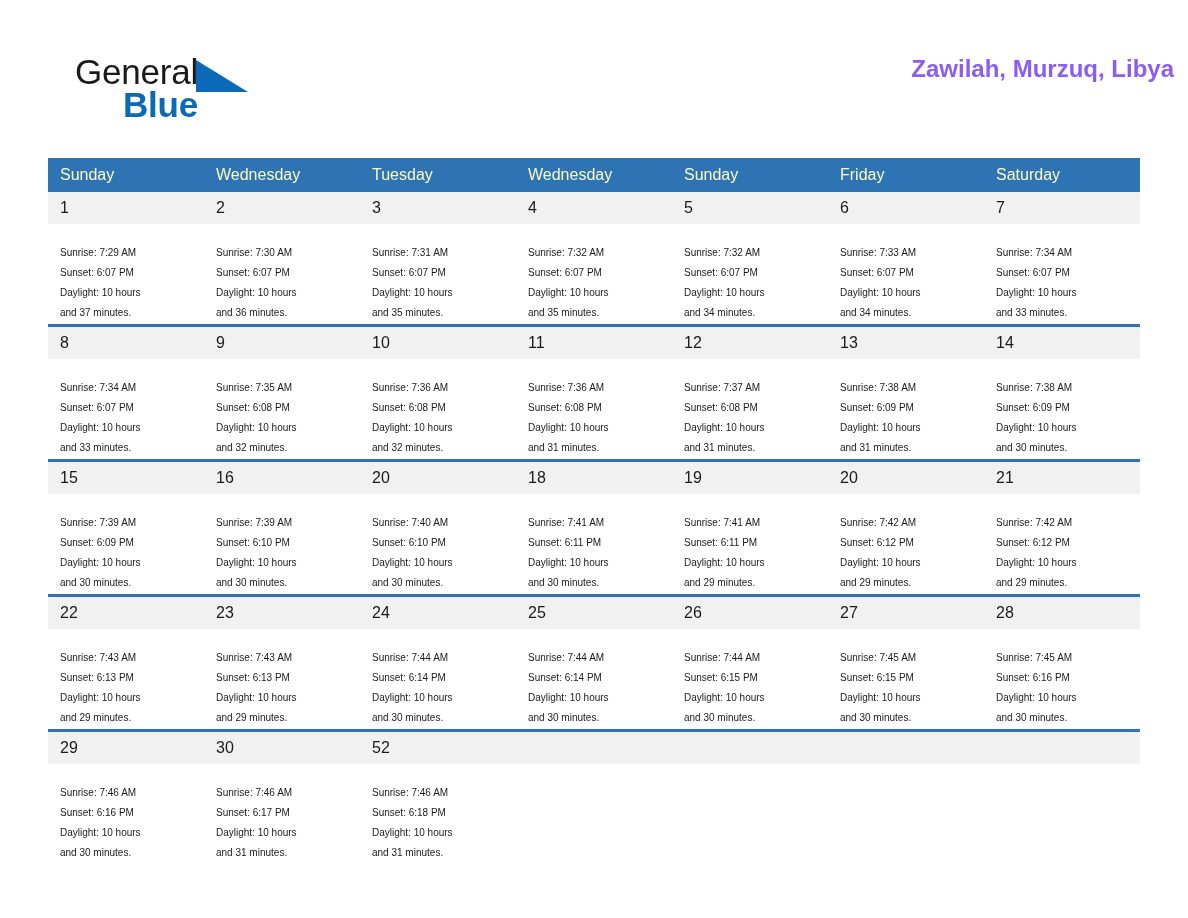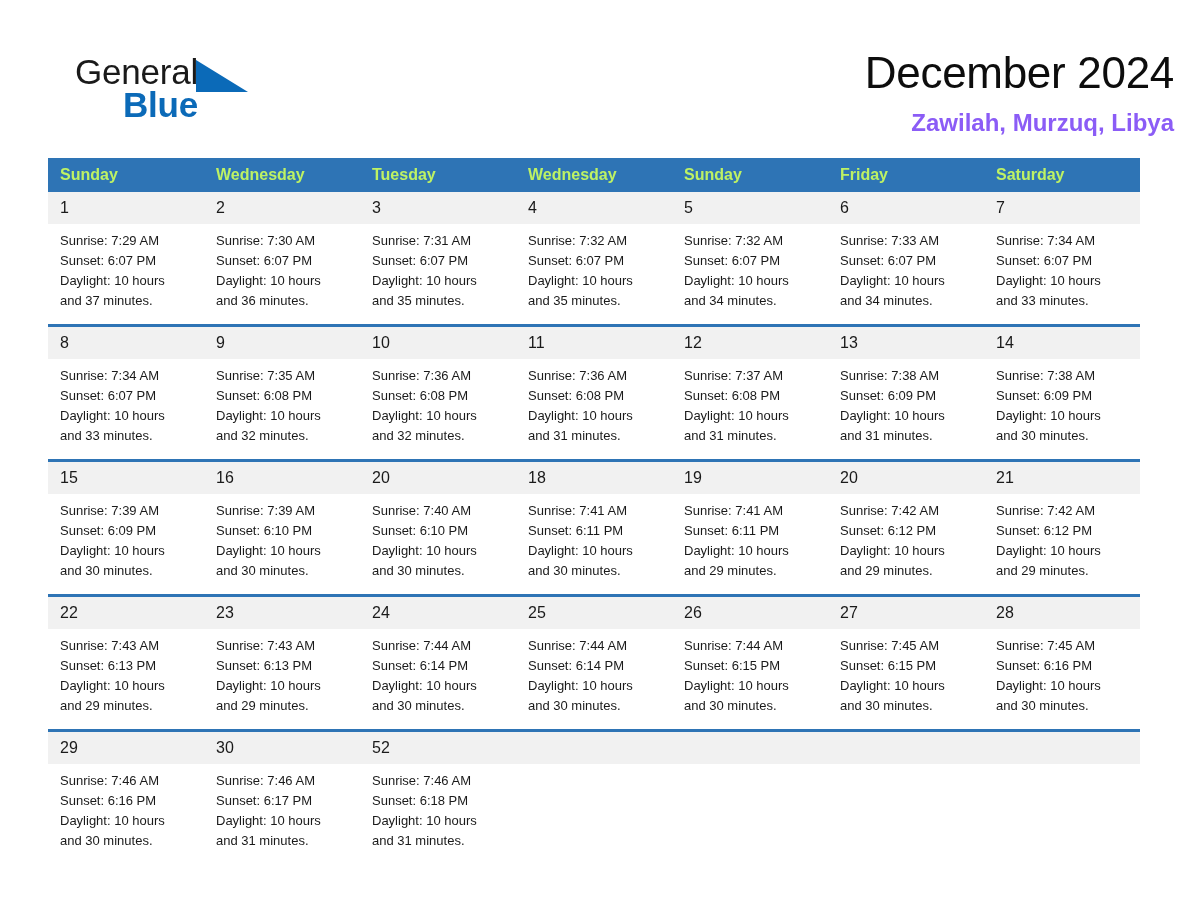--- a/index.html
+++ b/index.html
@@ -96,23 +96,23 @@
     top: 158px;
     width: 1092px;
   }
   .cal-table {
     width: 1092px;
     border-collapse: collapse;
     table-layout: fixed;
   }
   .cal-table th {
     background: #2e74b5;
-    color: #bef264;
+    color: #fef9c3;
     font-size: 16px;
-    font-weight: 700;
+    font-weight: 400;
     text-align: left;
     padding: 7px 0 8px 12px;
     height: 19px;
     border: none;
   }
   .cal-table td {
     width: 156px;
     vertical-align: top;
     padding: 0;
     border: none;
@@ -131,22 +131,22 @@
     font-size: 16px;
     line-height: 19px;
     color: #1a1a1a;
     padding: 6px 0 7px 12px;
     height: 19px;
   }
   .daynum.empty {
     color: transparent;
   }
   .details {
-    padding: 7px 10px 0 12px;
-    font-size: 13px;
+    padding: 19px 10px 0 12px;
+    font-size: 10px;
     line-height: 20px;
     color: #1a1a1a;
   }
   .details div {
     white-space: nowrap;
   }
 </style>
 </head>
 <body>
 
@@ -157,21 +157,20 @@
     <div class="logo">
       <div class="logo-row1">
         <span class="logo-general">General</span><span class="logo-tri"><svg width="52" height="32" viewBox="0 0 52 32">
               <polygon points="0,0 52,32 0,32" fill="#0b6ab8"></polygon>
             </svg></span>
       </div>
       <div class="logo-blue">Blue</div>
     </div>
 
     <div class="title-block">
-      <div class="month-title">December 2024</div>
       <div class="location">Zawilah, Murzuq, Libya</div>
     </div>
 
   </div>
 
   <div class="calendar">
     <table class="cal-table">
       <thead>
         <tr>
           <th>Sunday</th>

